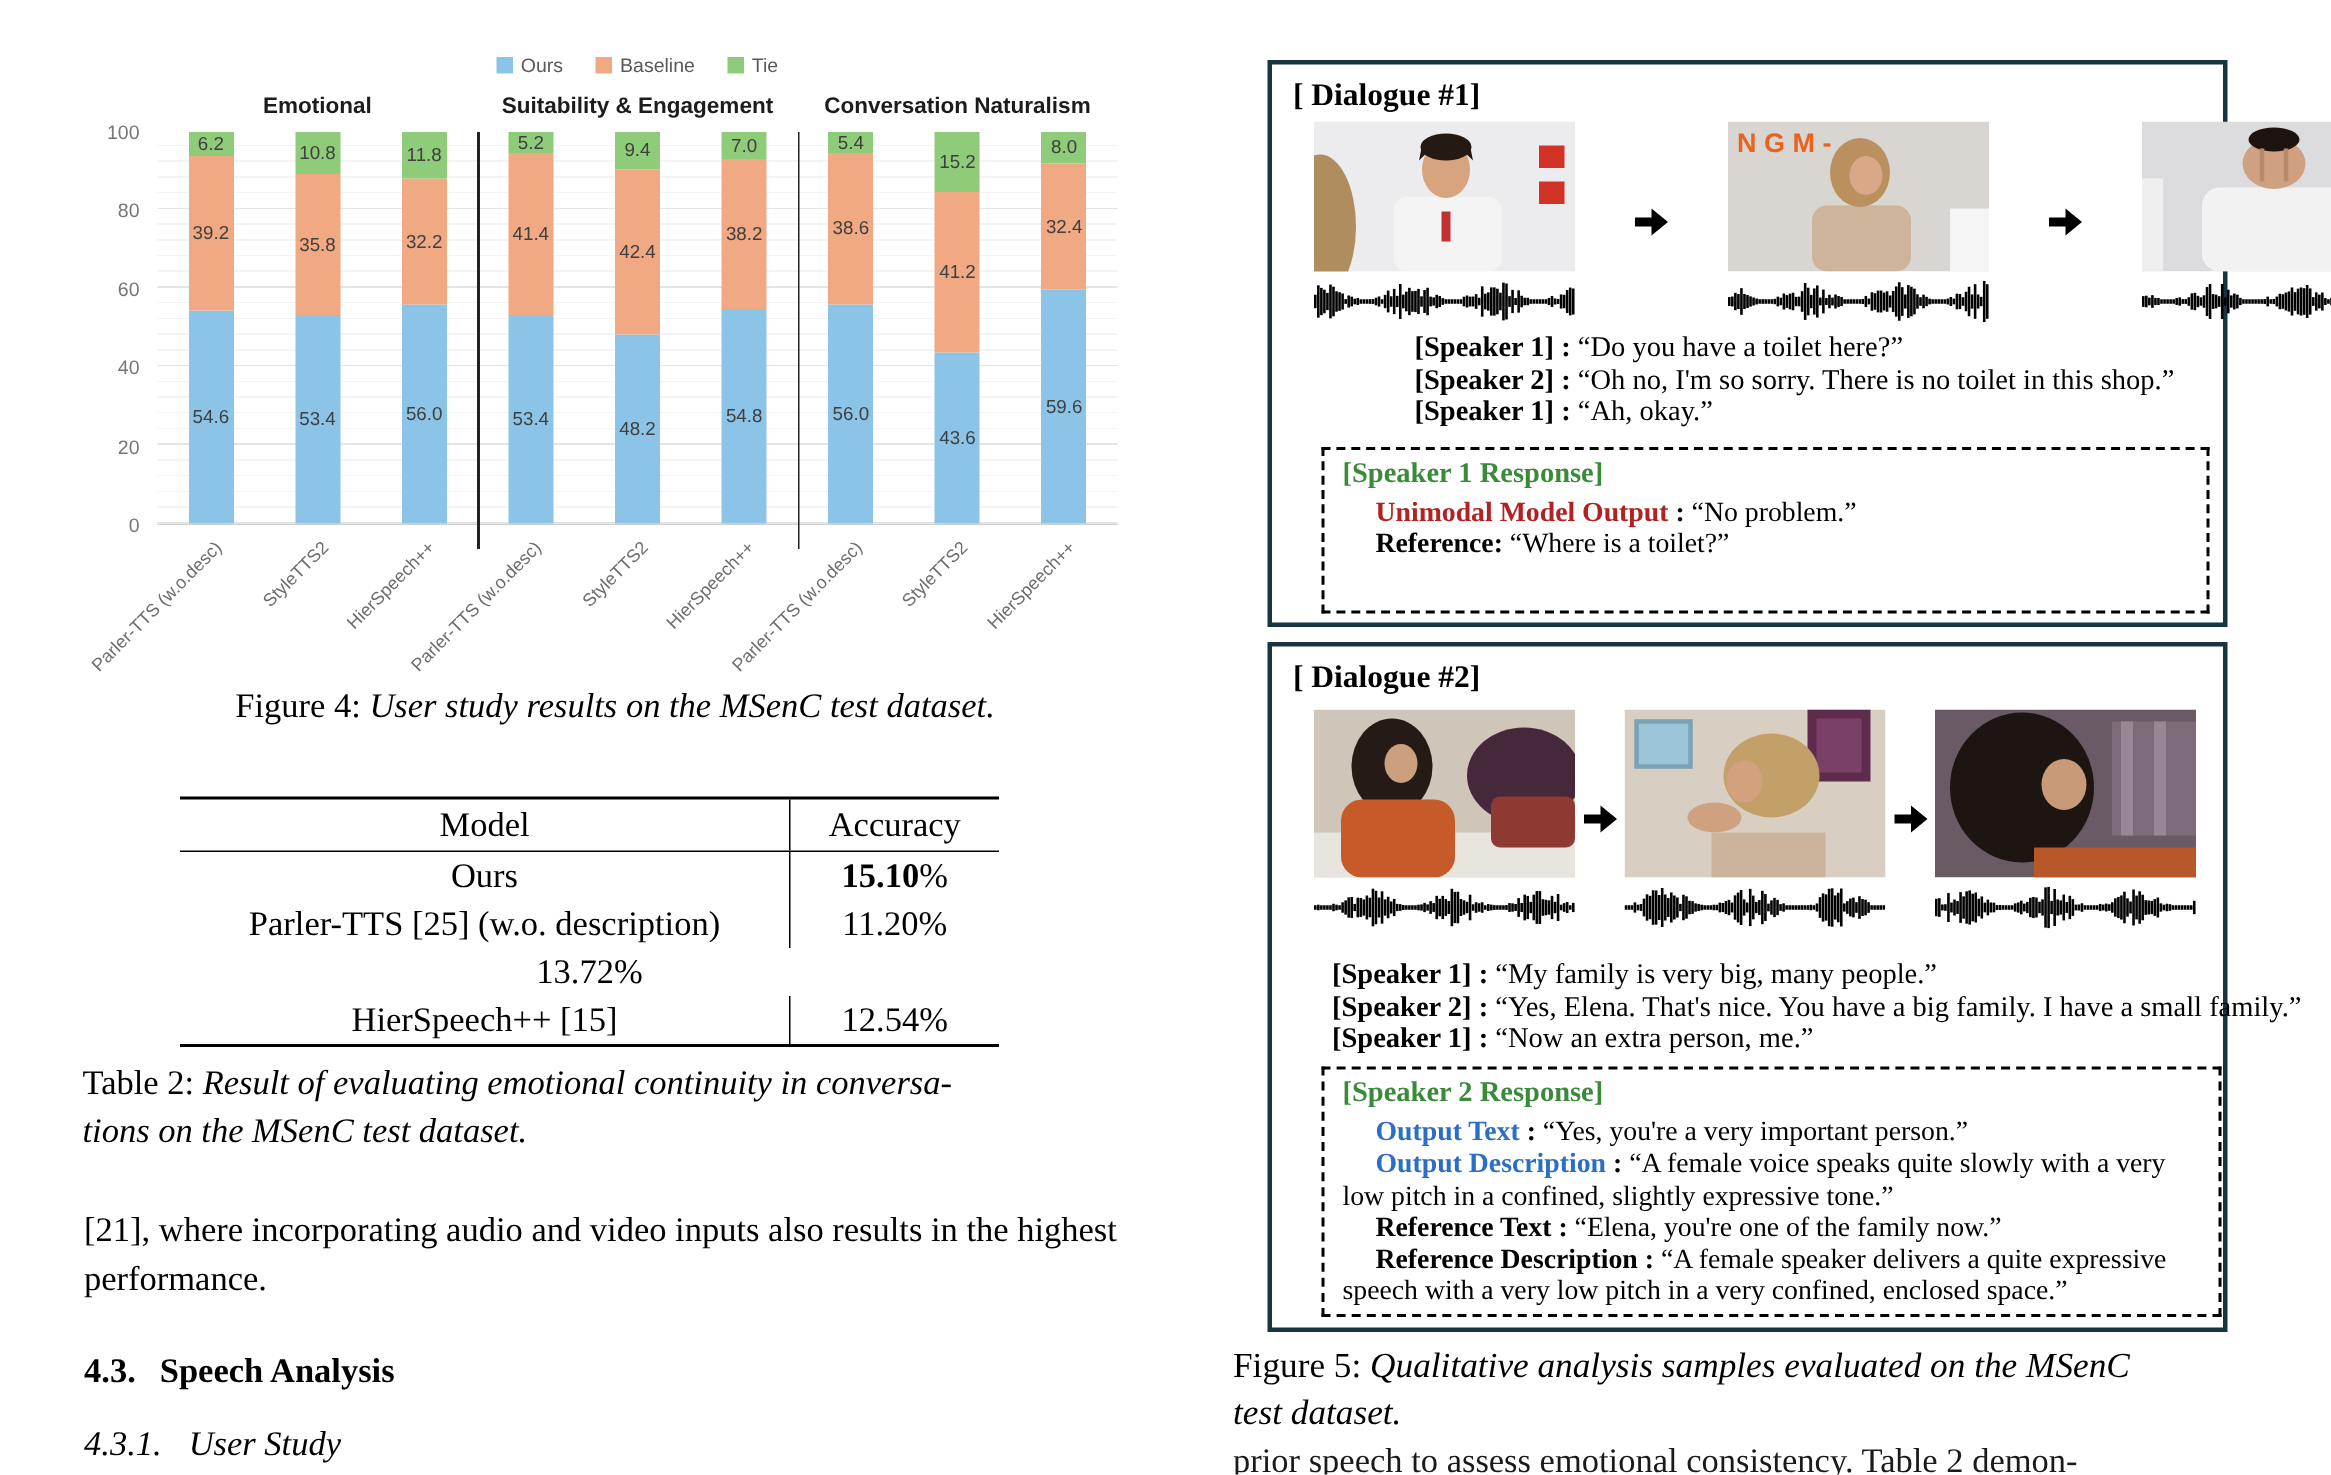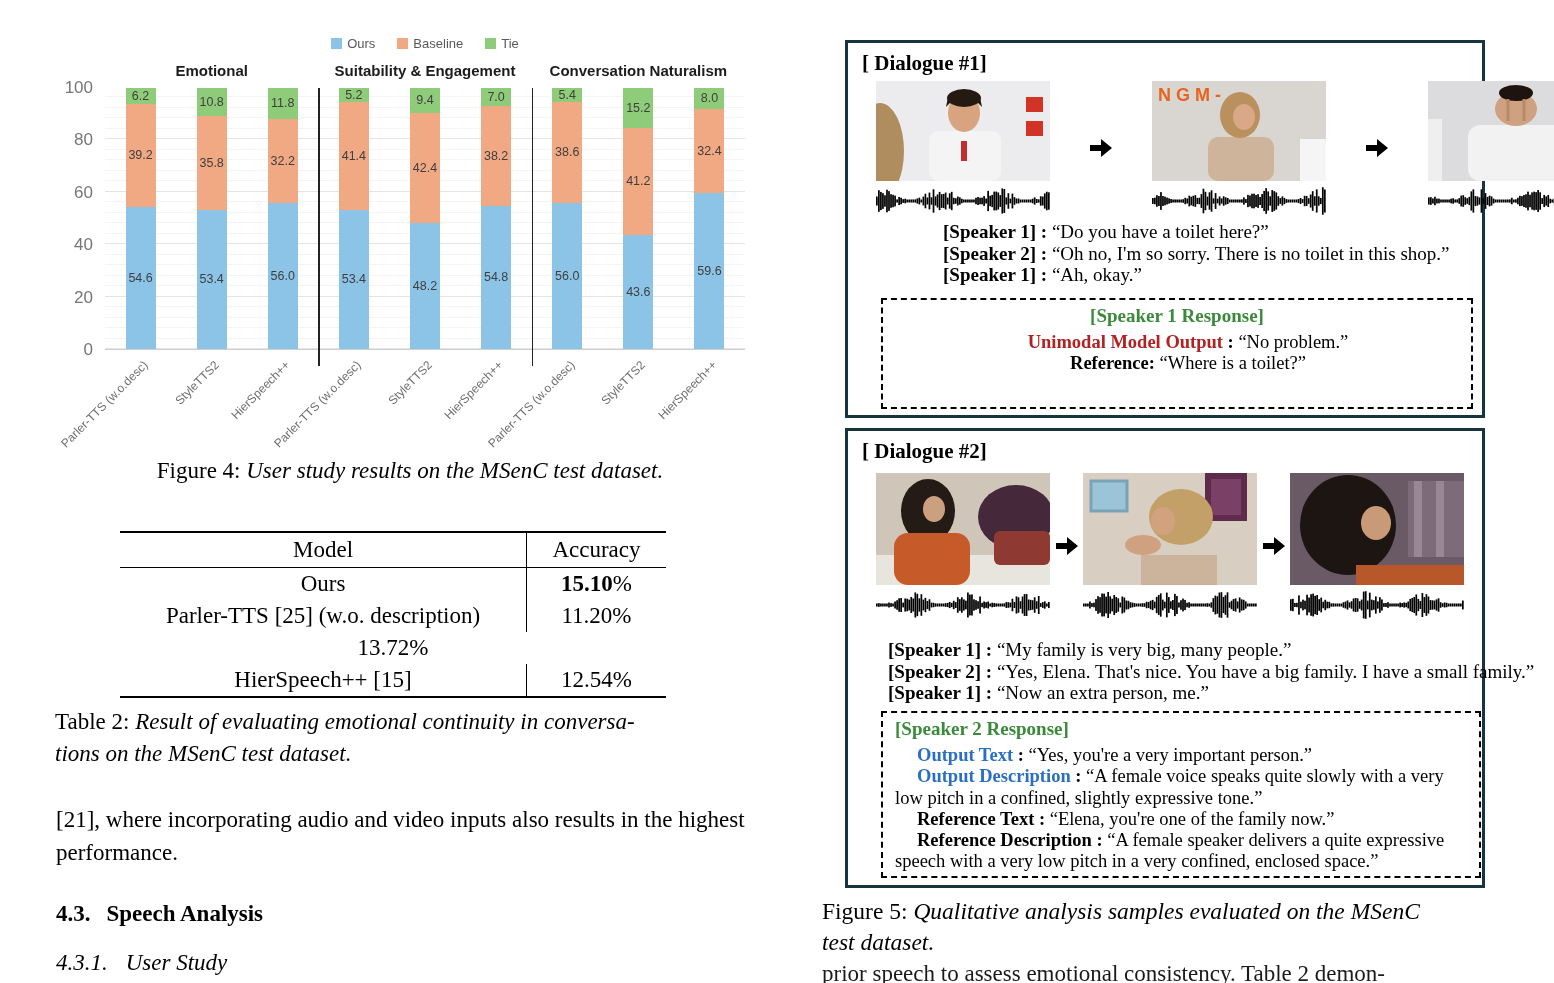--- a/index.html
+++ b/index.html
@@ -17,21 +17,21 @@
   .lgitem { display:flex; align-items:center; gap:5px; font-size:13px; color:#595959; }
   .lgswatch { width:11px; height:11px; display:inline-block; }
   .gtitles { position:absolute; left:45px; top:46px; width:640px; height:20px; }
   .gtitle { position:absolute; top:0; text-align:center; font-weight:bold; font-size:15px; color:#1c1c1c; }
   .plot { position:absolute; left:45px; top:72px; width:640px; height:262px;
     border-bottom:1px solid #cfcfcf;
     background-image:
       repeating-linear-gradient(to top, #e4e4e4 0 1px, transparent 1px 52.4px),
       repeating-linear-gradient(to top, rgba(0,0,0,0.045) 0 1px, transparent 1px 10.48px);
   }
-  .ytick { position:absolute; left:-12px; transform:translate(-100%,-50%); font-size:17px; color:#767676; }
+  .ytick { position:absolute; left:-12px; transform:translate(-100%,-50%); font-size:13px; color:#767676; }
   .divider { position:absolute; top:0; width:1.5px; height:278px; background:#222; }
   .bar { position:absolute; bottom:0; width:30px; height:100%; display:flex; flex-direction:column-reverse; }
   .seg { position:relative; width:100%; }
   .seglab { position:absolute; left:-6px; right:-6px; top:50%; transform:translateY(-50%);
     text-align:center; font-size:12.5px; color:#3f3f3f; }
   .xlabel { position:absolute; top:270px; transform:rotate(-45deg); transform-origin:100% 0;
     white-space:nowrap; font-size:12px; color:#6d6d6d; }
 
   .fig4cap { position:absolute; left:60px; top:458px; width:700px; text-align:center; font-size:23px; }
   .ital { font-style:italic; }
@@ -69,21 +69,21 @@
   #dbox2 .frame { height:112px; }
   .wave { height:28px; }
   .wave svg rect { fill:#000; }
   .arrow { flex:0 0 auto; margin:0 2px; }
   .turns { position:absolute; }
   #dbox1 .turns { left:95px; top:178px; }
   #dbox2 .turns { left:40px; top:208px; }
   .turn { font-size:19px; line-height:21.6px; white-space:nowrap; }
   .turn .spk { font-weight:bold; }
   .respbox { position:absolute; border:2px dashed #000; padding:5px 12px 6px; }
-  #dbox1 .respbox { left:33px; top:255px; width:592px; height:111px;text-align:center; }
+  #dbox1 .respbox { left:33px; top:255px; width:592px; height:111px; }
   #dbox2 .respbox { left:33px; top:280px; width:600px; height:167px; }
   .resphead { font-weight:bold; font-size:19px; margin-bottom:5px; }
   .resp-line { font-size:18.5px; line-height:21.3px; text-indent:22px; margin:0; }
   .resp-line .lab { font-weight:bold; }
   .resp-line .sep { font-weight:bold; color:#000; }
 
   .fig5cap { position:absolute; left:822px; top:896px; width:690px; font-size:23.5px; line-height:31px; }
   .bottomline { position:absolute; left:822px; top:961px; width:724px; font-size:23px; color:#1a1a1a; }
 </style>
 </head>

